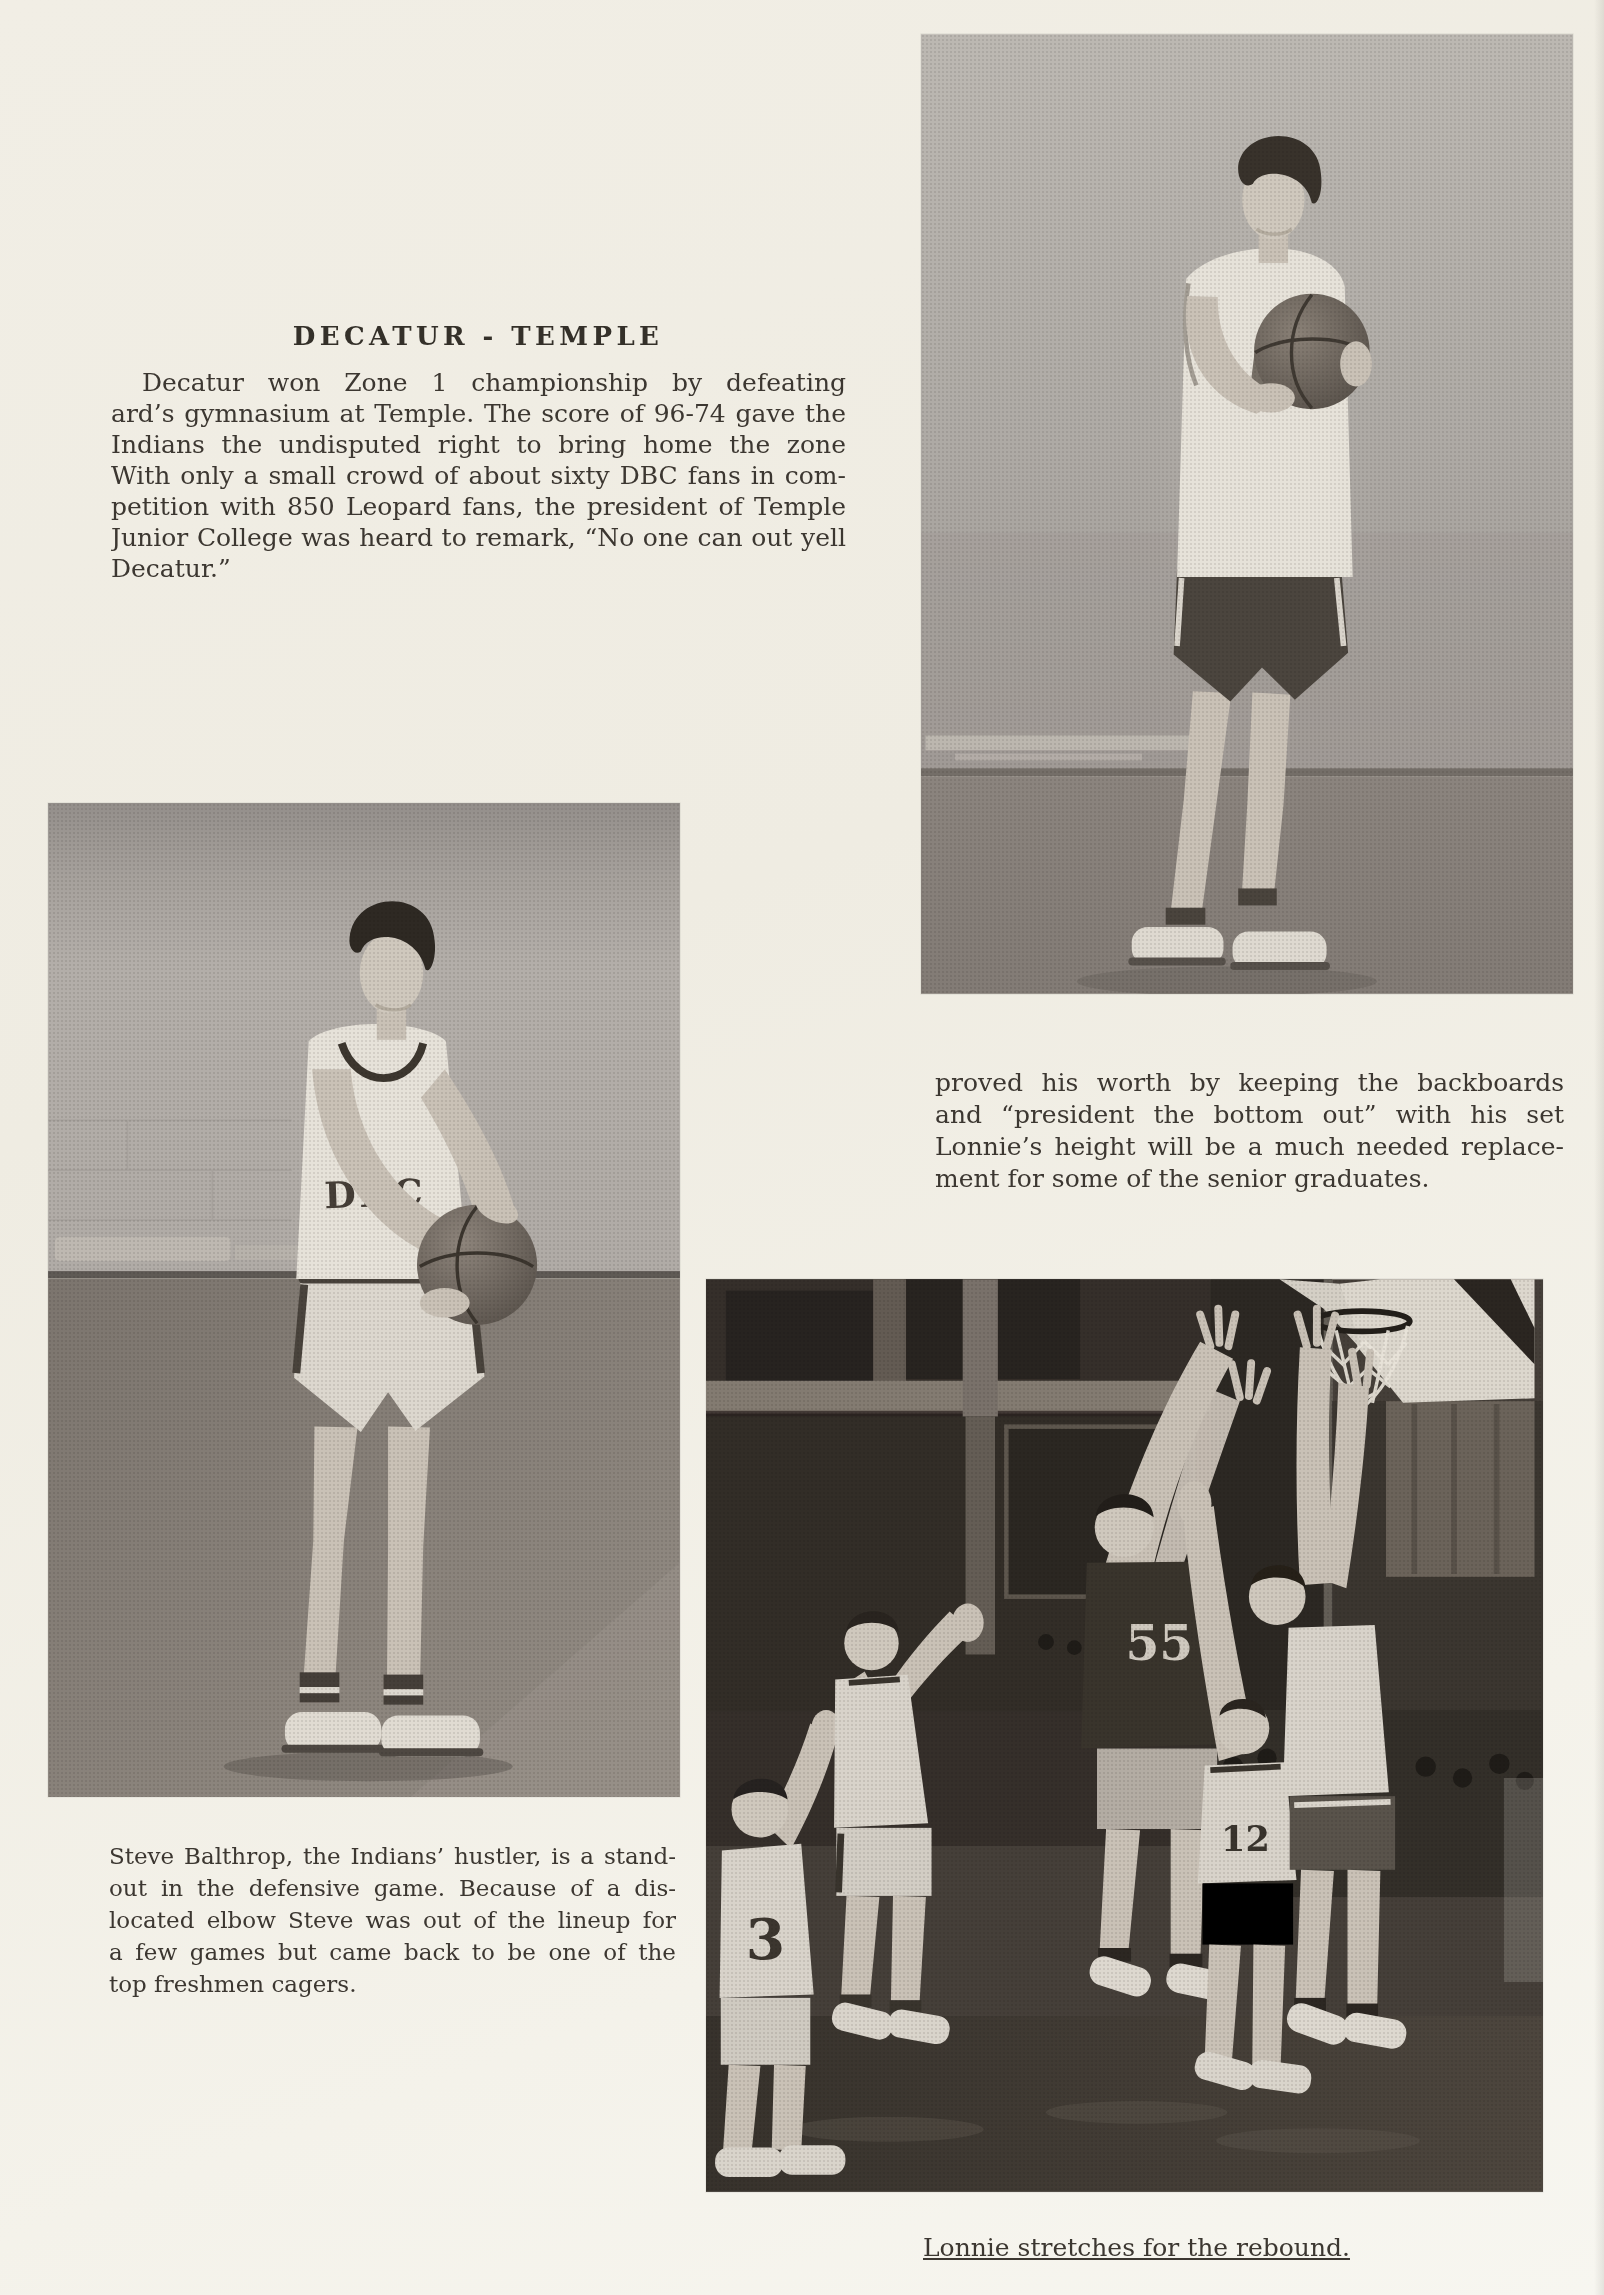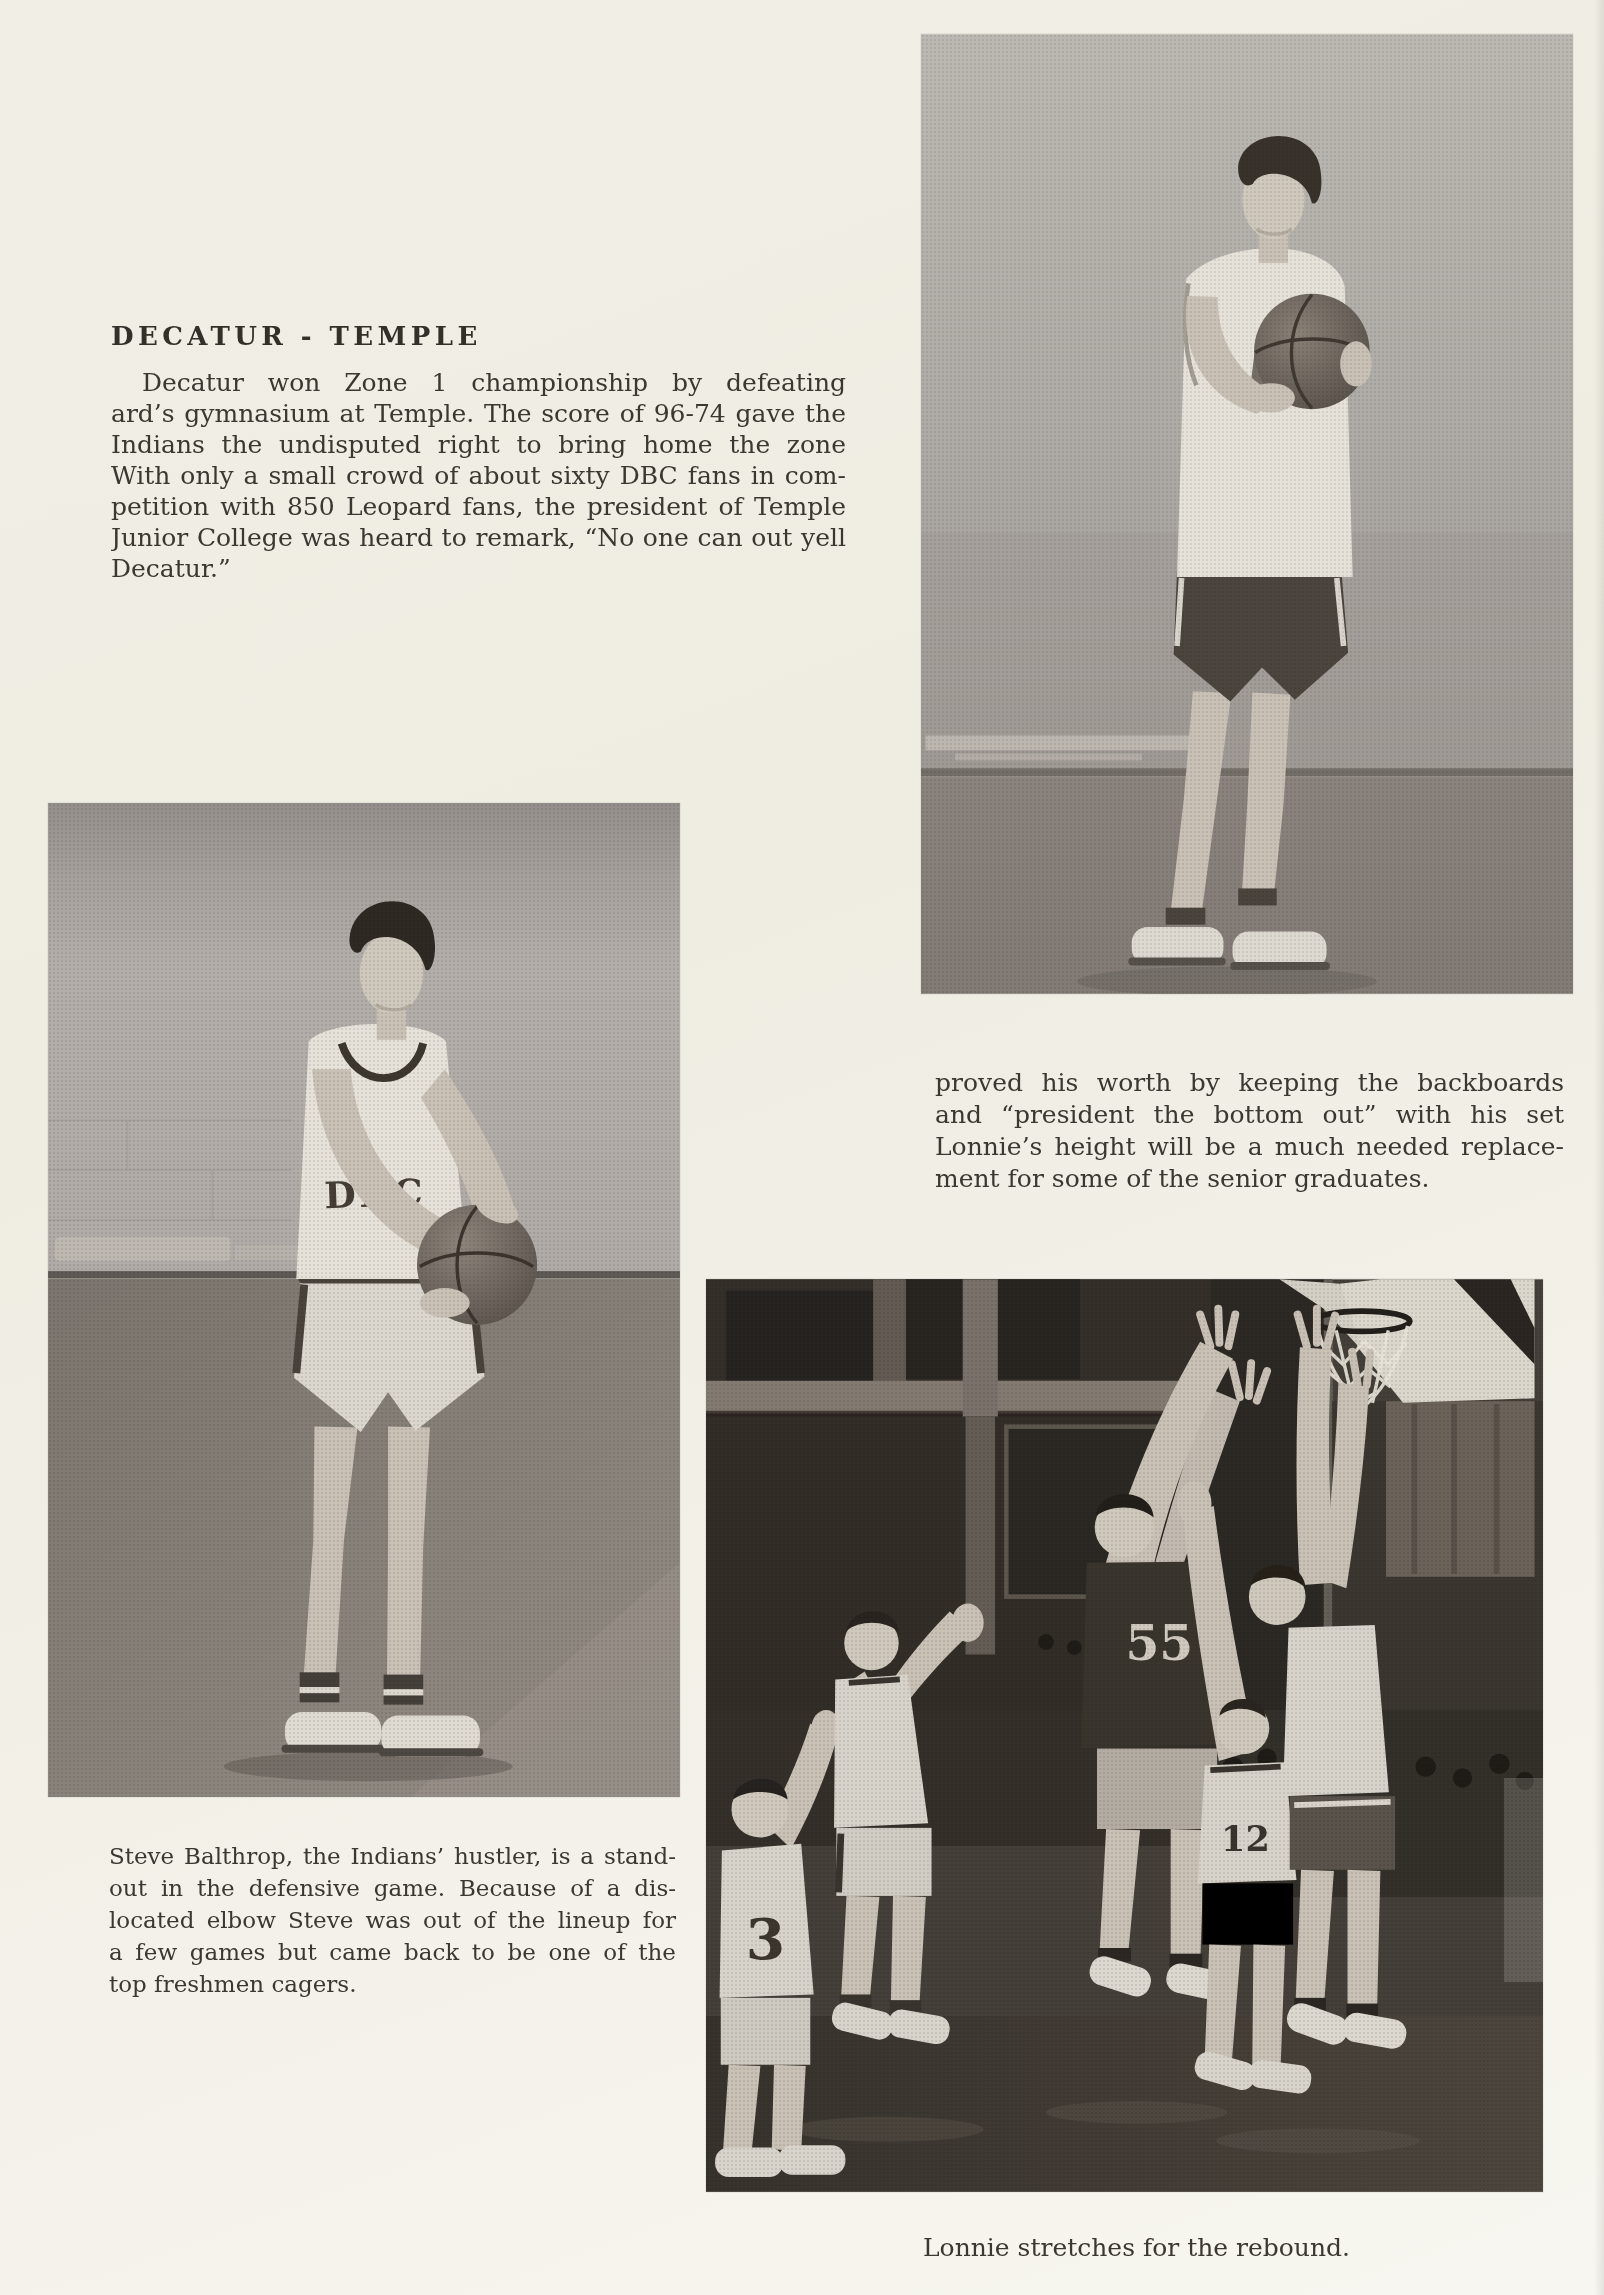--- a/index.html
+++ b/index.html
@@ -6,34 +6,34 @@
   body { background:#d8d5cc; }
   .page {
     position:relative; width:1604px; height:2295px; overflow:hidden;
     background:linear-gradient(160deg,#f1eee5 0%, #efece2 40%, #f4f2ea 78%, #f7f6f0 100%);
     font-family:"DejaVu Serif","Liberation Serif",serif; color:#3c3731;
   }
   .scan-edge { position:absolute; right:0; top:0; width:10.2px; height:100%;
     background:linear-gradient(to left, rgba(90,85,78,.12), rgba(90,85,78,0)); }
   .page-title {
     position:absolute; left:111px; top:304px; width:734px;
-    font-size:26px; letter-spacing:.17em; text-align:left; color:#343029; white-space:nowrap;
+    font-size:26px; letter-spacing:.17em; text-align:center; color:#343029; white-space:nowrap;
   }
   .textblock { position:absolute; }
   .tline { height:var(--lh); line-height:var(--lh); overflow:hidden;
            text-align:justify; text-align-last:justify; }
   .tline::after { content:""; display:inline-block; width:100%; height:0; }
   .tline-last { text-align-last:left; }
   .tline-last::after { content:none; }
   .intro { left:111px; top:367px; width:735px; font-size:25px; --lh:31px; }
   .intro .tline:first-child { text-indent:31px; }
   .cap-lonnie { left:935px; top:1067px; width:629px; font-size:25px; --lh:32px; }
   .cap-steve  { left:109px;  top:1840px; width:567px; font-size:23px; --lh:32px; }
   .cap-action { position:absolute; left:923px; top:2232px; width:431px;
-                font-size:25px; line-height:32px; }
+                font-size:25px; line-height:32px;text-decoration:underline; }
   figure { margin:0; position:absolute; box-shadow:0 0 0 0.6px rgba(60,55,48,.10); }
   figure svg { display:block; }
   .halftone { position:absolute; inset:0; pointer-events:none; mix-blend-mode:multiply;
     background-image:radial-gradient(rgba(52,45,40,.10) 0.7px, rgba(0,0,0,0) 1.1px);
     background-size:4px 4px; }
   .ph1 { left:921px; top:34px; }
   .ph2 { left:48px;  top:803px; }
   .ph3 { left:706px; top:1279px; }
   .skin  { fill:#c9c1b6; }
   .skin2 { fill:#cfc8bd; }

